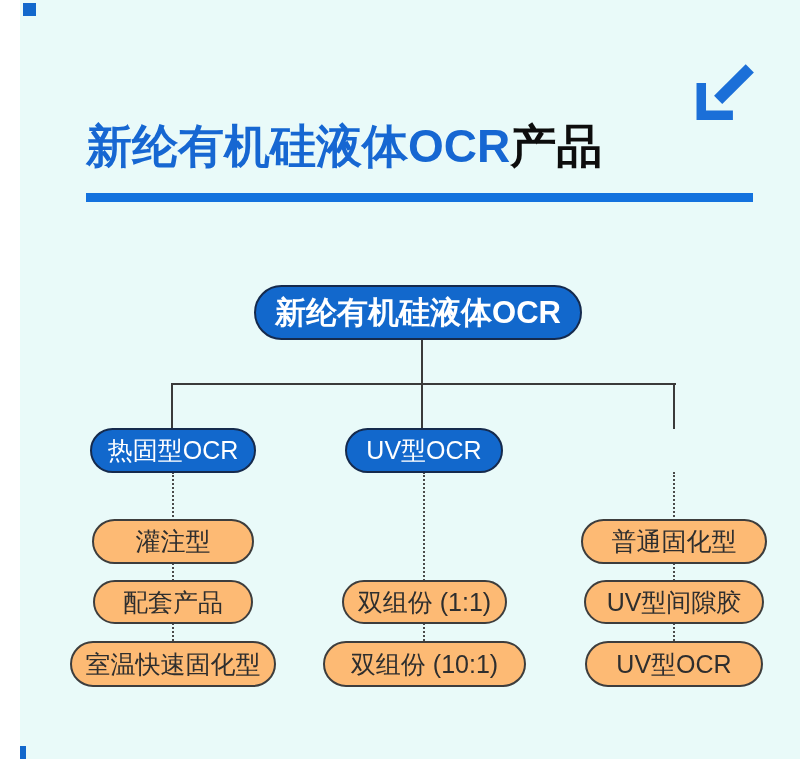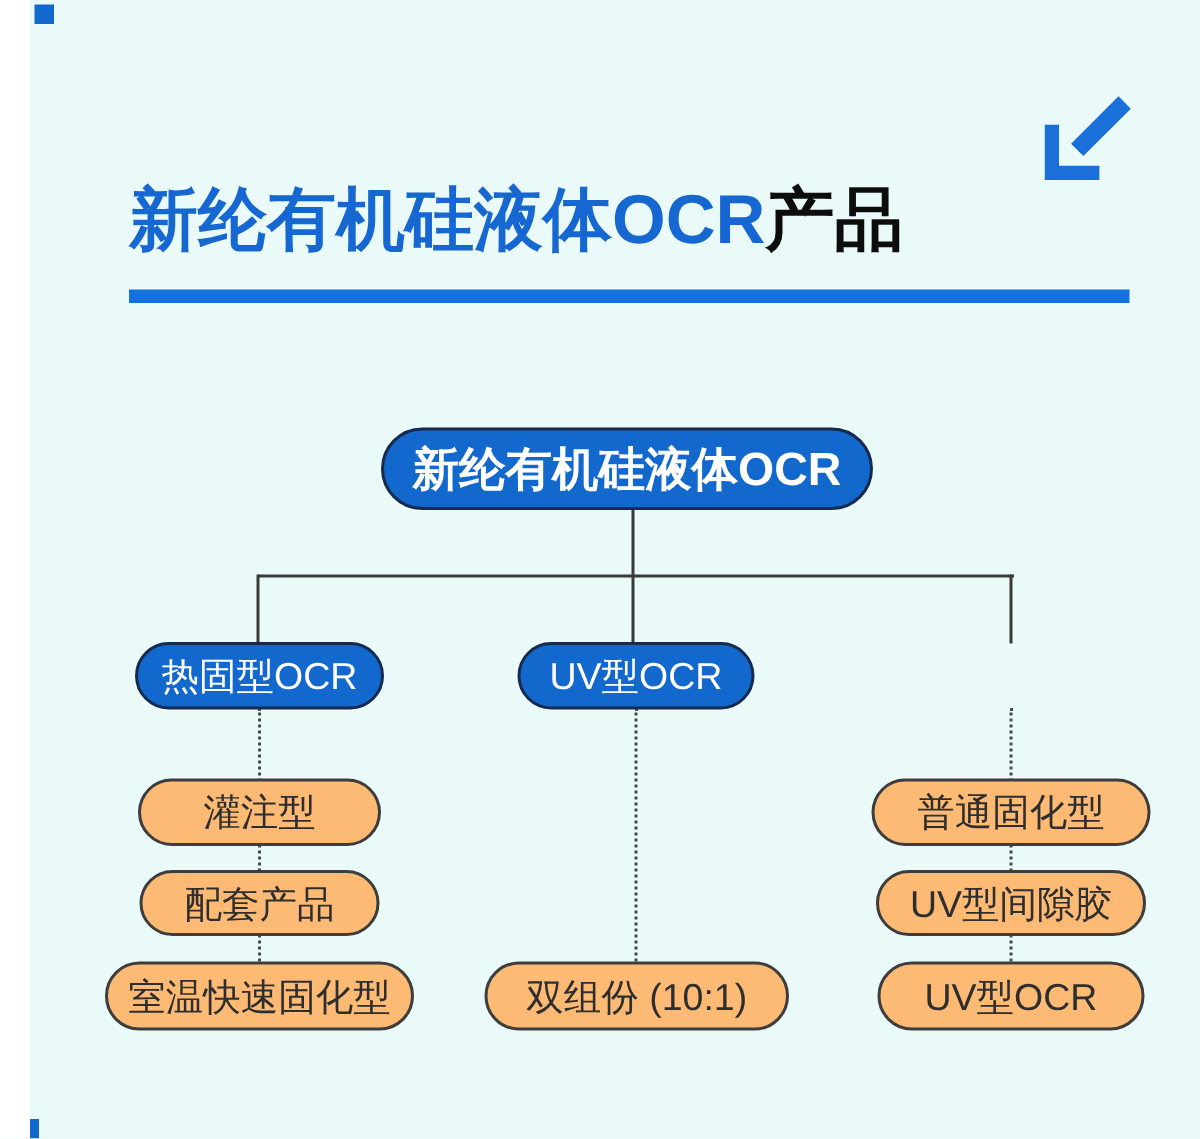--- a/index.html
+++ b/index.html
@@ -92,19 +92,20 @@
 
   <div class="pill pill-blue pill-root">新纶有机硅液体OCR</div>
 
   <div class="pill pill-blue pill-branch b1">热固型OCR</div>
   <div class="pill pill-blue pill-branch b2">UV型OCR</div>
 
   <div class="pill pill-leaf c1r1">灌注型</div>
   <div class="pill pill-leaf c1r2">配套产品</div>
   <div class="pill pill-leaf c1r3">室温快速固化型</div>
 
+  <div class="pill pill-leaf c2r2">双组份 (1:1)</div>
   <div class="pill pill-leaf c2r3">双组份 (10:1)</div>
 
   <div class="pill pill-leaf c3r1">普通固化型</div>
   <div class="pill pill-leaf c3r2">UV型间隙胶</div>
   <div class="pill pill-leaf c3r3">UV型OCR</div>
 
 </div>
 
 </body></html>

